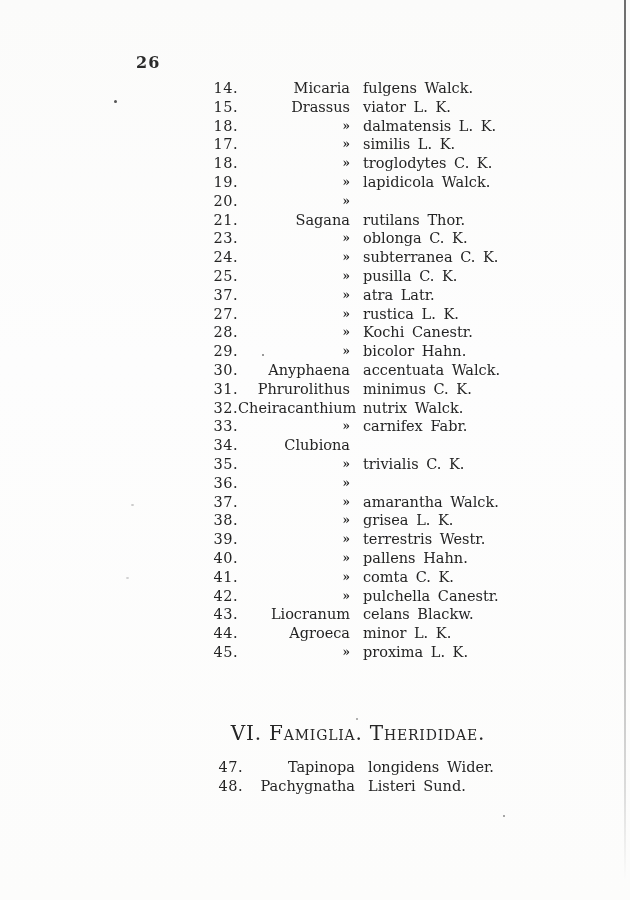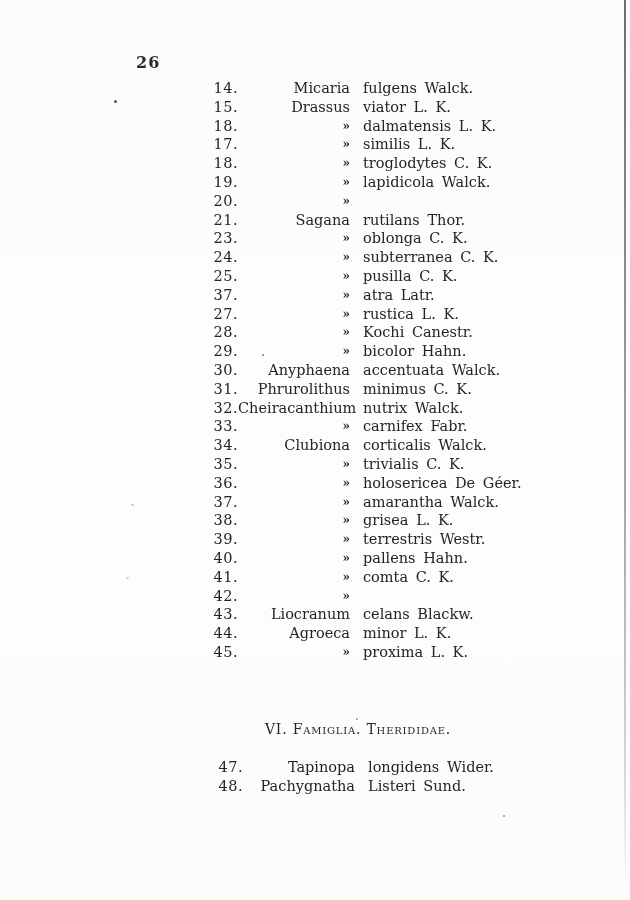--- a/index.html
+++ b/index.html
@@ -16,21 +16,21 @@
   .list { position:absolute; left:162px; top:79px; }
   .list2 { position:absolute; left:167px; top:758px; }
   .row { display:flex; height:18.8px; line-height:18.8px; font-size:14.5px; white-space:nowrap; }
   .list2 .row { height:19px; line-height:19px; }
   .c-num { width:76px; text-align:right; letter-spacing:0.5px; }
   .c-genus { width:112px; text-align:right; }
   .c-genus.ditto { font-weight:bold; font-size:12px; }
   .c-species { padding-left:13px; word-spacing:3px; }
   .section-header {
     position:absolute; left:160px; top:721px; width:396px;
-    text-align:center; font-variant:small-caps; font-size:14px;
+    text-align:center; font-variant:small-caps; font-size:20px;
     letter-spacing:0.8px; color:#262626;
   }
   .edge-line {
     position:absolute; left:624px; top:0; width:2px; height:880px;
     background:linear-gradient(180deg,
       rgba(85,85,85,0.85) 0%,
       rgba(105,105,105,0.6) 55%,
       rgba(115,115,115,0.4) 78%,
       rgba(125,125,125,0.25) 90%,
       rgba(130,130,130,0) 100%);
@@ -142,31 +142,29 @@
         <span class="c-species">nutrix Walck.</span>
       </div>
       <div class="row">
         <span class="c-num">33.</span>
         <span class="c-genus ditto">»</span>
         <span class="c-species">carnifex Fabr.</span>
       </div>
       <div class="row">
         <span class="c-num">34.</span>
         <span class="c-genus">Clubiona</span>
-        <span class="c-species">corticalis Walck.</span>
       </div>
       <div class="row">
         <span class="c-num">35.</span>
         <span class="c-genus ditto">»</span>
         <span class="c-species">trivialis C. K.</span>
       </div>
       <div class="row">
         <span class="c-num">36.</span>
         <span class="c-genus ditto">»</span>
-        <span class="c-species">holosericea De Géer.</span>
       </div>
       <div class="row">
         <span class="c-num">37.</span>
         <span class="c-genus ditto">»</span>
         <span class="c-species">amarantha Walck.</span>
       </div>
       <div class="row">
         <span class="c-num">38.</span>
         <span class="c-genus ditto">»</span>
         <span class="c-species">grisea L. K.</span>
@@ -182,20 +180,21 @@
         <span class="c-species">pallens Hahn.</span>
       </div>
       <div class="row">
         <span class="c-num">41.</span>
         <span class="c-genus ditto">»</span>
         <span class="c-species">comta C. K.</span>
       </div>
       <div class="row">
         <span class="c-num">42.</span>
         <span class="c-genus ditto">»</span>
+        <span class="c-species">pulchella Canestr.</span>
       </div>
       <div class="row">
         <span class="c-num">43.</span>
         <span class="c-genus">Liocranum</span>
         <span class="c-species">celans Blackw.</span>
       </div>
       <div class="row">
         <span class="c-num">44.</span>
         <span class="c-genus">Agroeca</span>
         <span class="c-species">minor L. K.</span>

